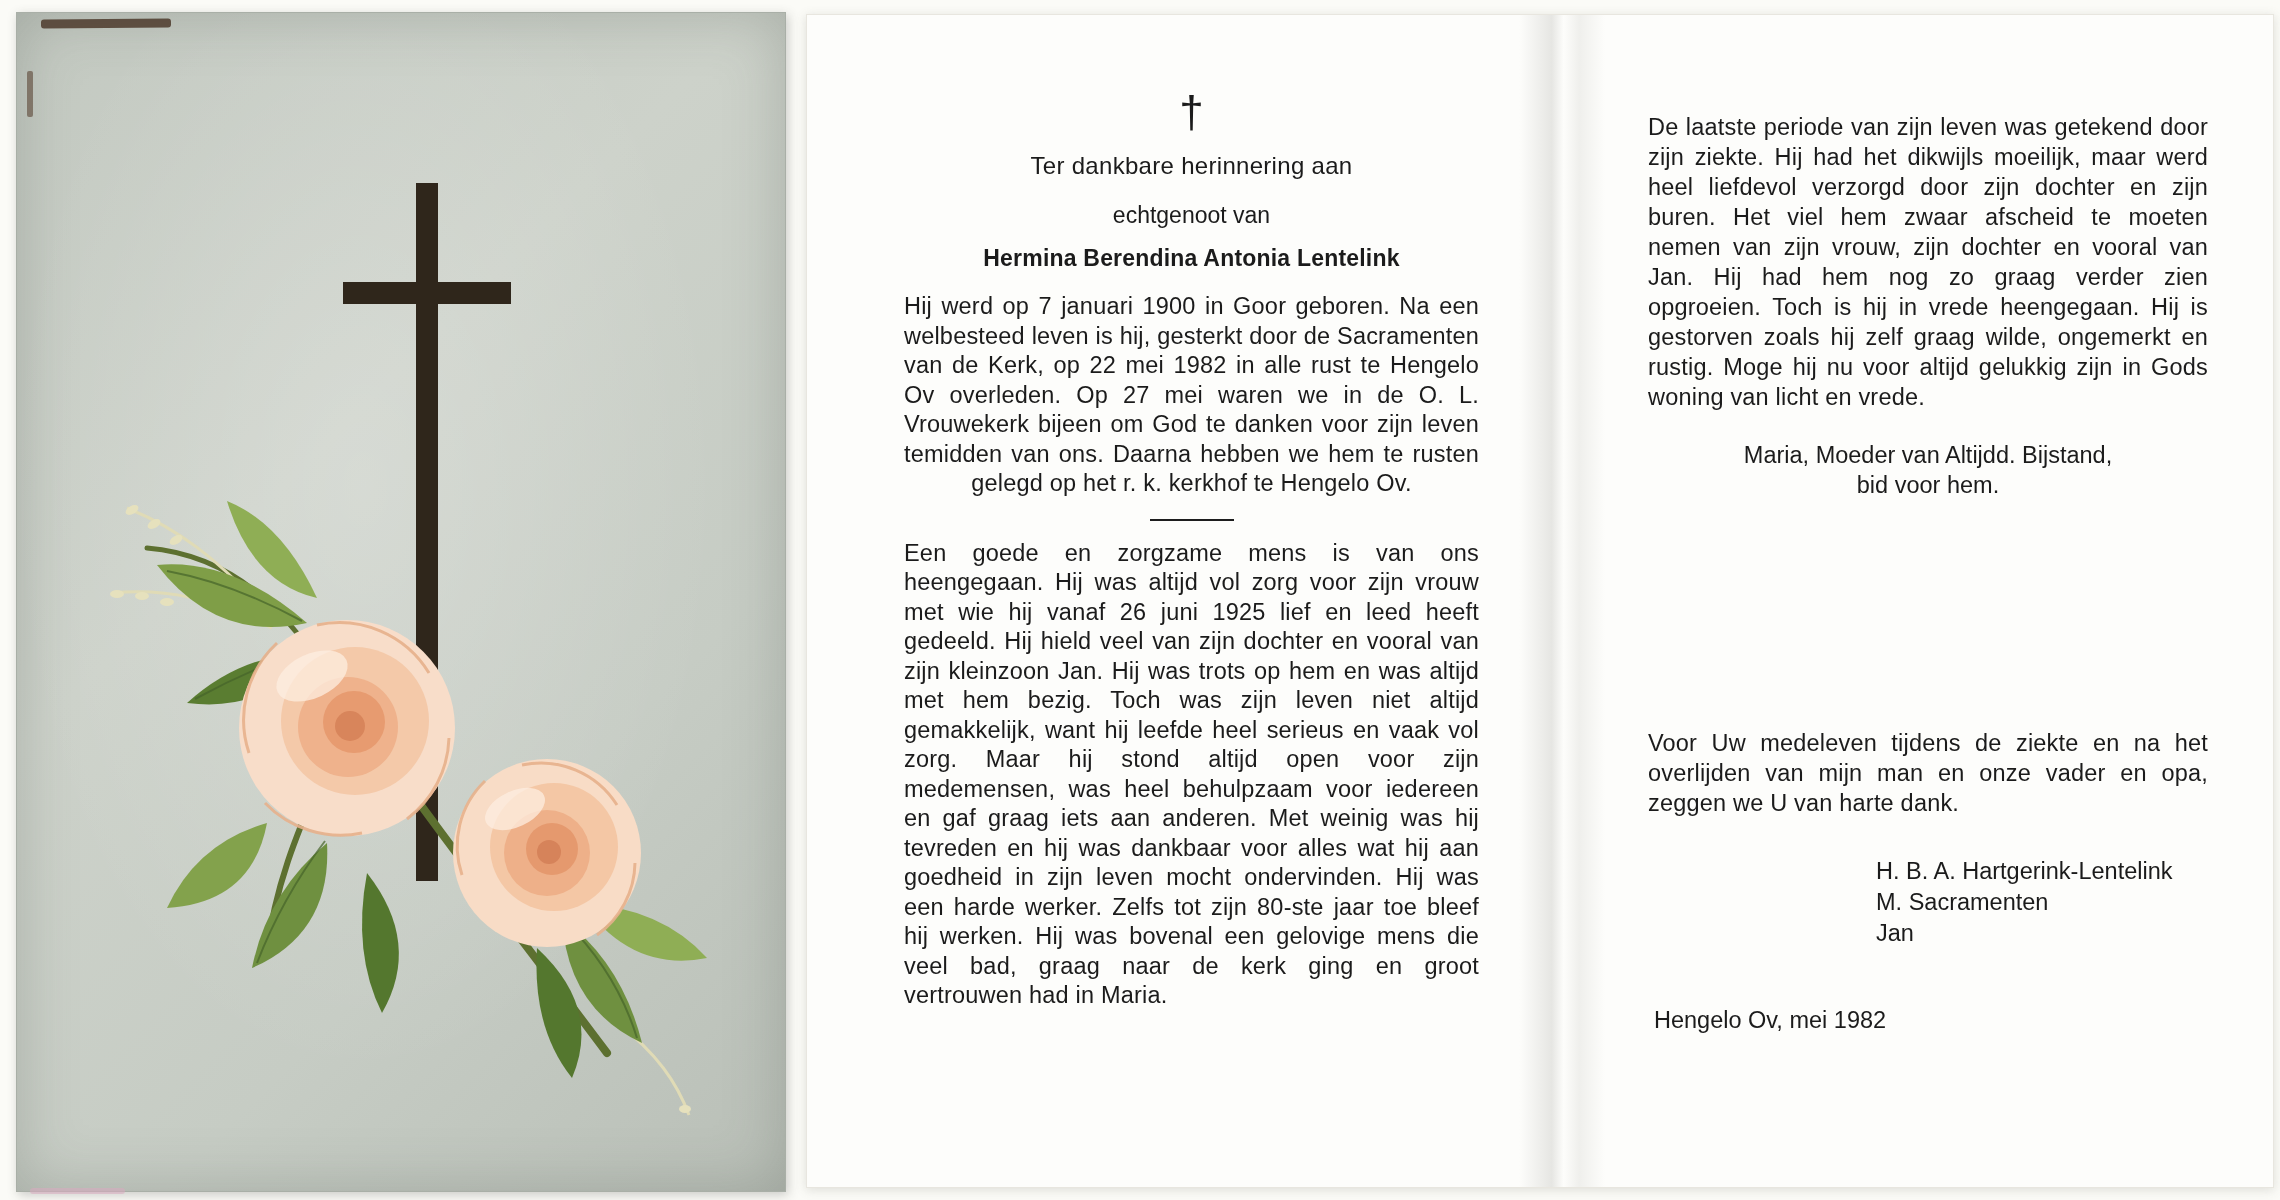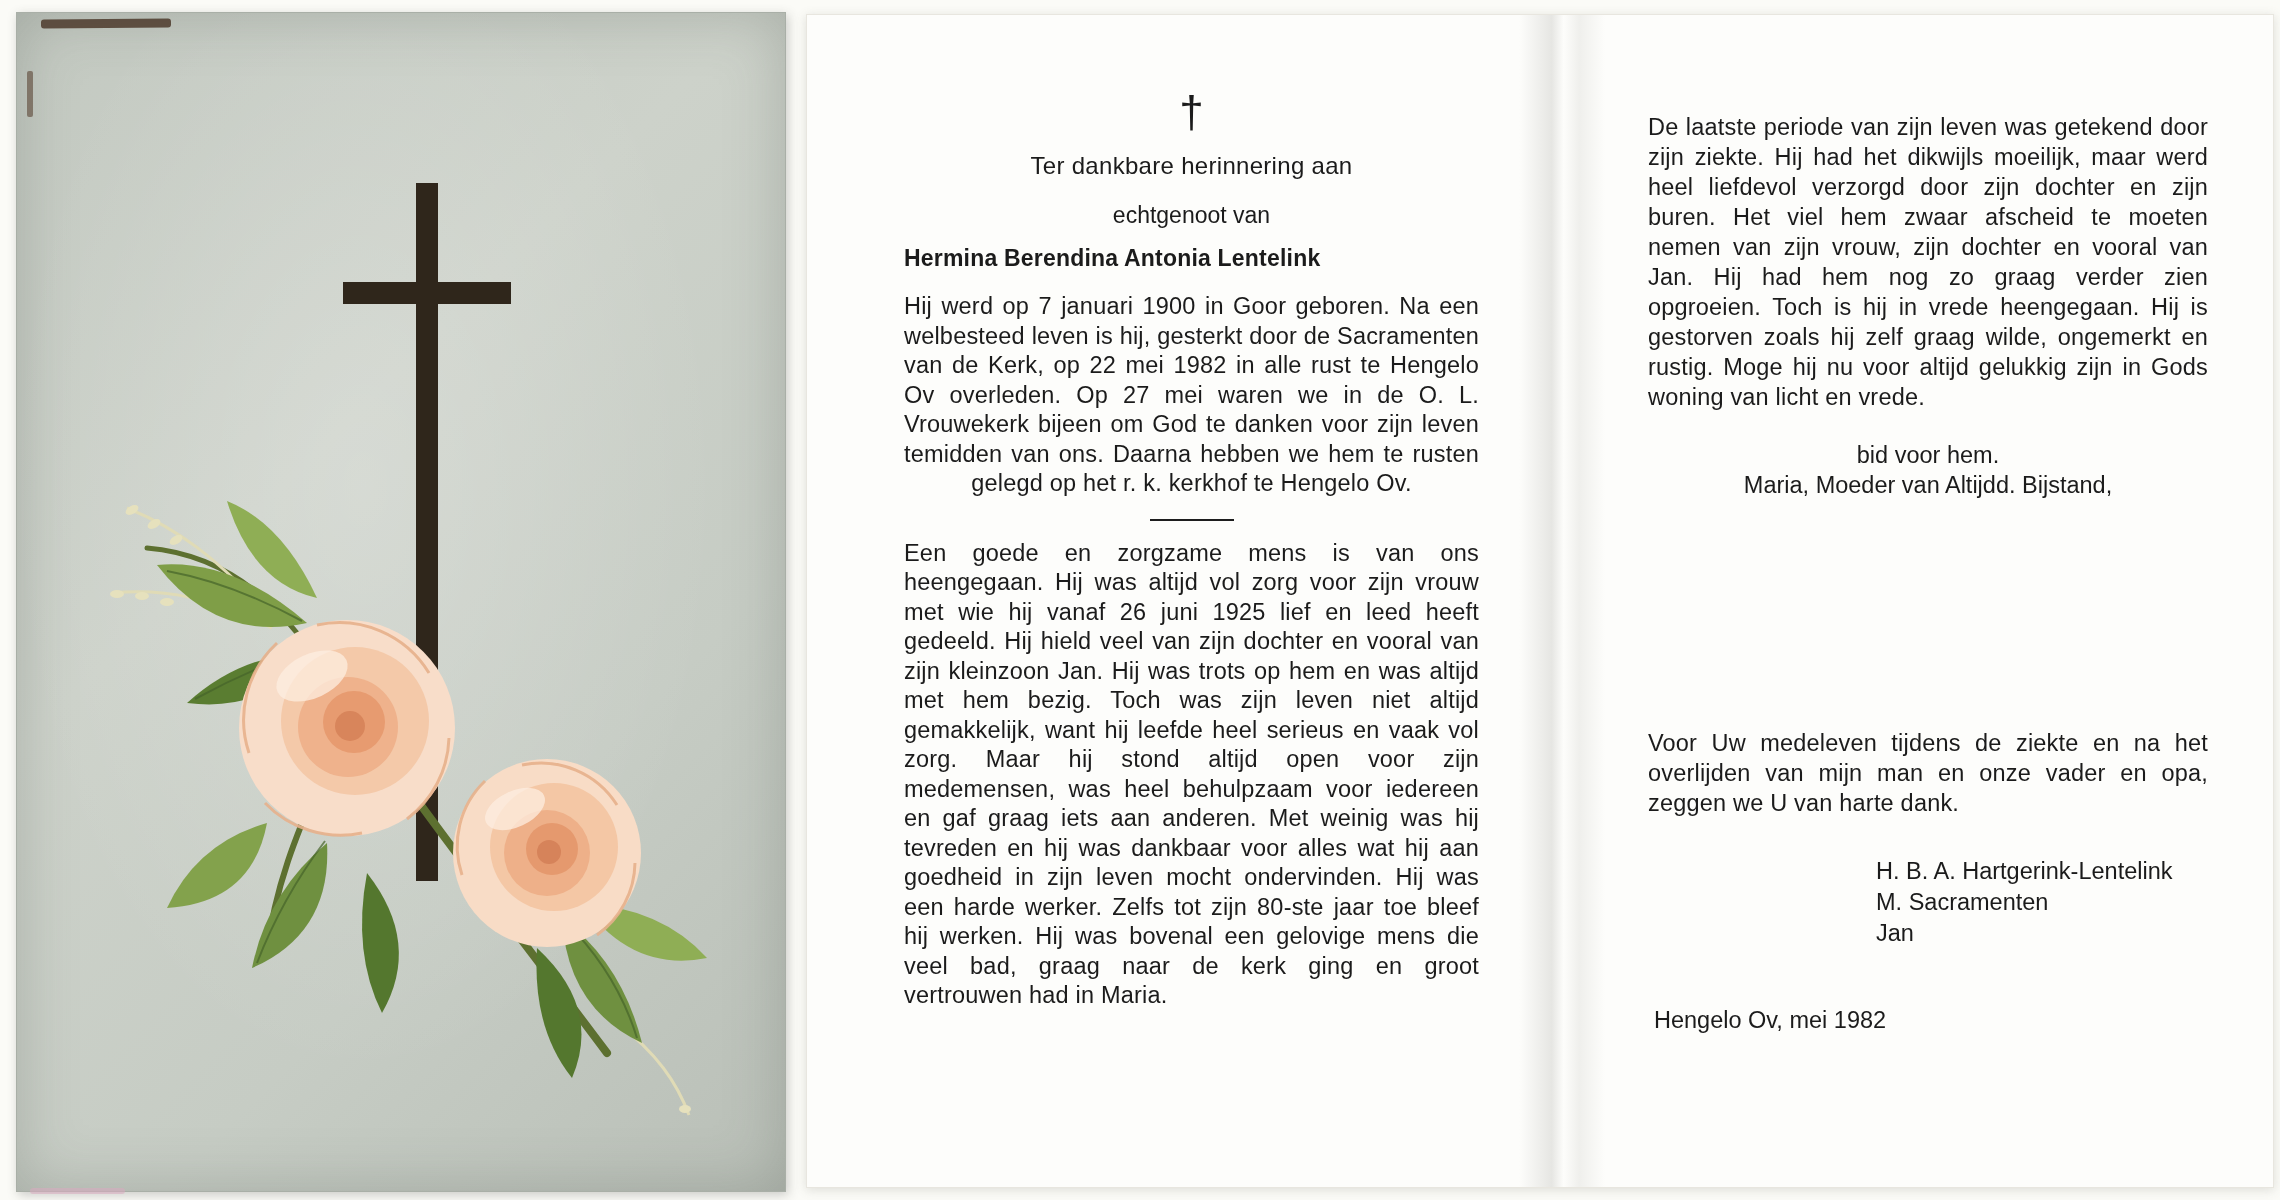--- a/index.html
+++ b/index.html
@@ -78,21 +78,21 @@
     font-weight: 700;
     letter-spacing: 0.4px;
   }
   .relation {
     margin: 22px 0 0 0;
     text-align: center;
     font-size: 23px;
   }
   .spouse {
     margin: 16px 0 0 0;
-    text-align: left;
+    text-align: center;
     font-size: 23px;
     font-weight: 700;
     letter-spacing: 0.2px;
   }
   .body {
     margin: 0;
     font-size: 23.5px;
     line-height: 29.5px;
     text-align: justify;
     letter-spacing: 0.2px;
@@ -206,22 +206,22 @@
       <p class="relation">echtgenoot van</p>
       <h2 class="spouse">Hermina Berendina Antonia Lentelink</h2>
       <p class="body p-life">Hij werd op 7 januari 1900 in Goor geboren. Na een welbesteed leven is hij, gesterkt door de Sacramenten van de Kerk, op 22 mei 1982 in alle rust te Hengelo Ov overleden. Op 27 mei waren we in de O. L. Vrouwekerk bijeen om God te danken voor zijn leven temidden van ons. Daarna hebben we hem te rusten gelegd op het r. k. kerkhof te Hengelo Ov.</p>
       <div class="divider"></div>
       <p class="body">Een goede en zorgzame mens is van ons heengegaan. Hij was altijd vol zorg voor zijn vrouw met wie hij vanaf 26 juni 1925 lief en leed heeft gedeeld. Hij hield veel van zijn dochter en vooral van zijn kleinzoon Jan. Hij was trots op hem en was altijd met hem bezig. Toch was zijn leven niet altijd gemakkelijk, want hij leefde heel serieus en vaak vol zorg. Maar hij stond altijd open voor zijn medemensen, was heel behulpzaam voor iedereen en gaf graag iets aan anderen. Met weinig was hij tevreden en hij was dankbaar voor alles wat hij aan goedheid in zijn leven mocht ondervinden. Hij was een harde werker. Zelfs tot zijn 80-ste jaar toe bleef hij werken. Hij was bovenal een gelovige mens die veel bad, graag naar de kerk ging en groot vertrouwen had in Maria.</p>
     </div>
 
     <div class="panel panel-right">
       <p class="body p-right1">De laatste periode van zijn leven was getekend door zijn ziekte. Hij had het dikwijls moeilijk, maar werd heel liefdevol verzorgd door zijn dochter en zijn buren. Het viel hem zwaar afscheid te moeten nemen van zijn vrouw, zijn dochter en vooral van Jan. Hij had hem nog zo graag verder zien opgroeien. Toch is hij in vrede heengegaan. Hij is gestorven zoals hij zelf graag wilde, ongemerkt en rustig. Moge hij nu voor altijd gelukkig zijn in Gods woning van licht en vrede.</p>
       <p class="prayer">
+        <span>Maria, Moeder van Altijdd. Bijstand,</span>
         <span>bid voor hem.</span>
-        <span>Maria, Moeder van Altijdd. Bijstand,</span>
       </p>
       <p class="body p-thanks">Voor Uw medeleven tijdens de ziekte en na het overlijden van mijn man en onze vader en opa, zeggen we U van harte dank.</p>
       <div class="signatures">
         <div>H. B. A. Hartgerink-Lentelink</div>
         <div>M. Sacramenten</div>
         <div>Jan</div>
       </div>
       <p class="place-date">Hengelo Ov, mei 1982</p>
     </div>
   </section>

